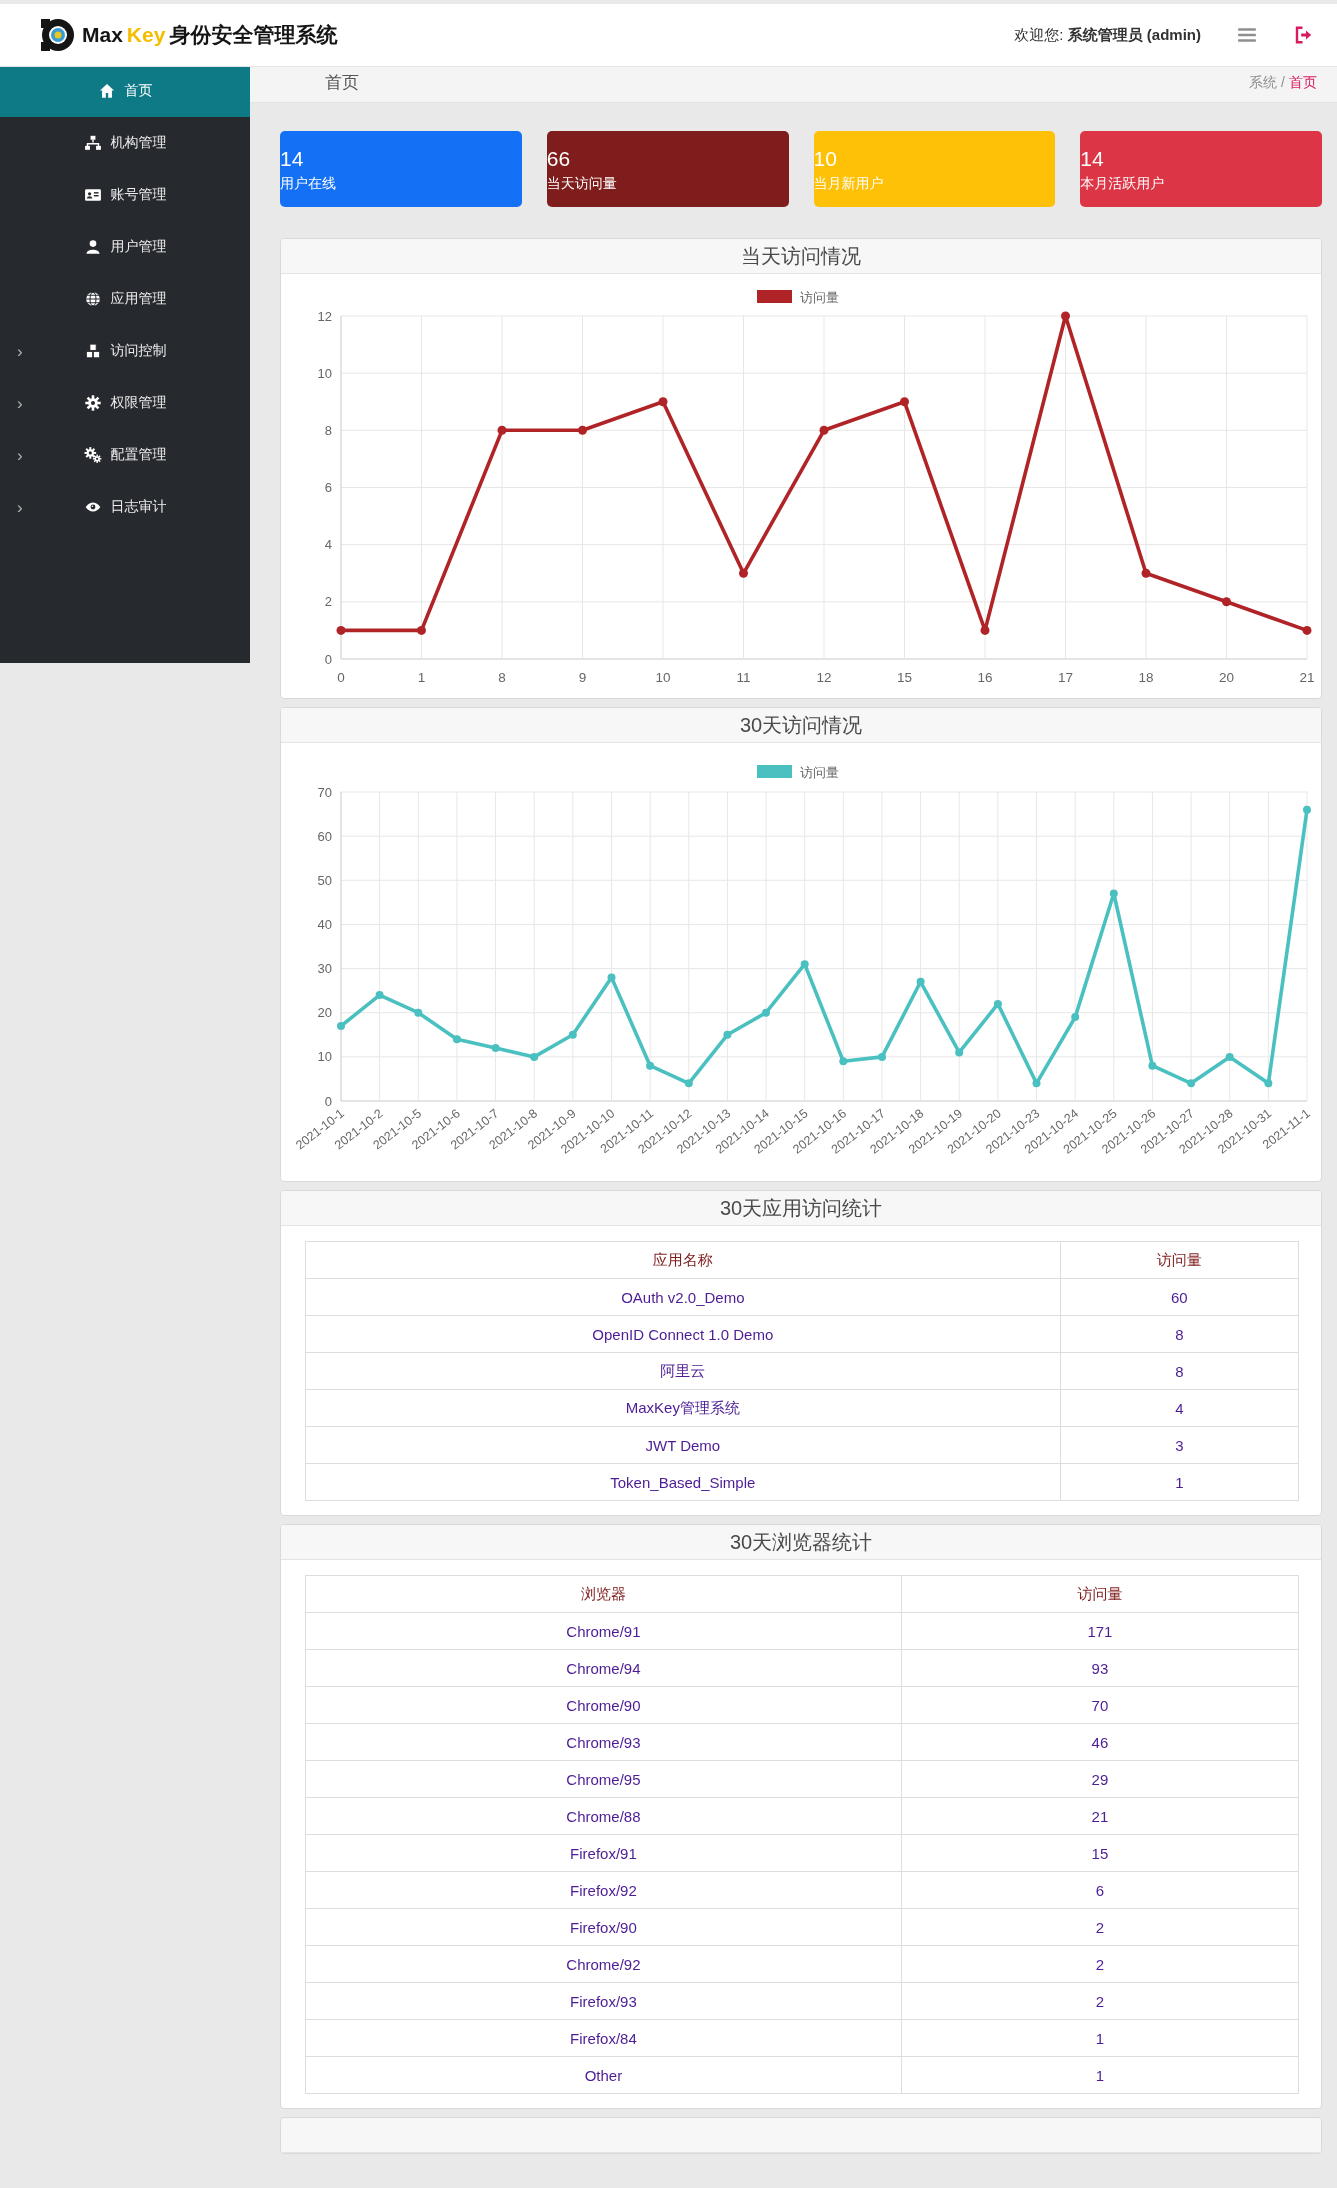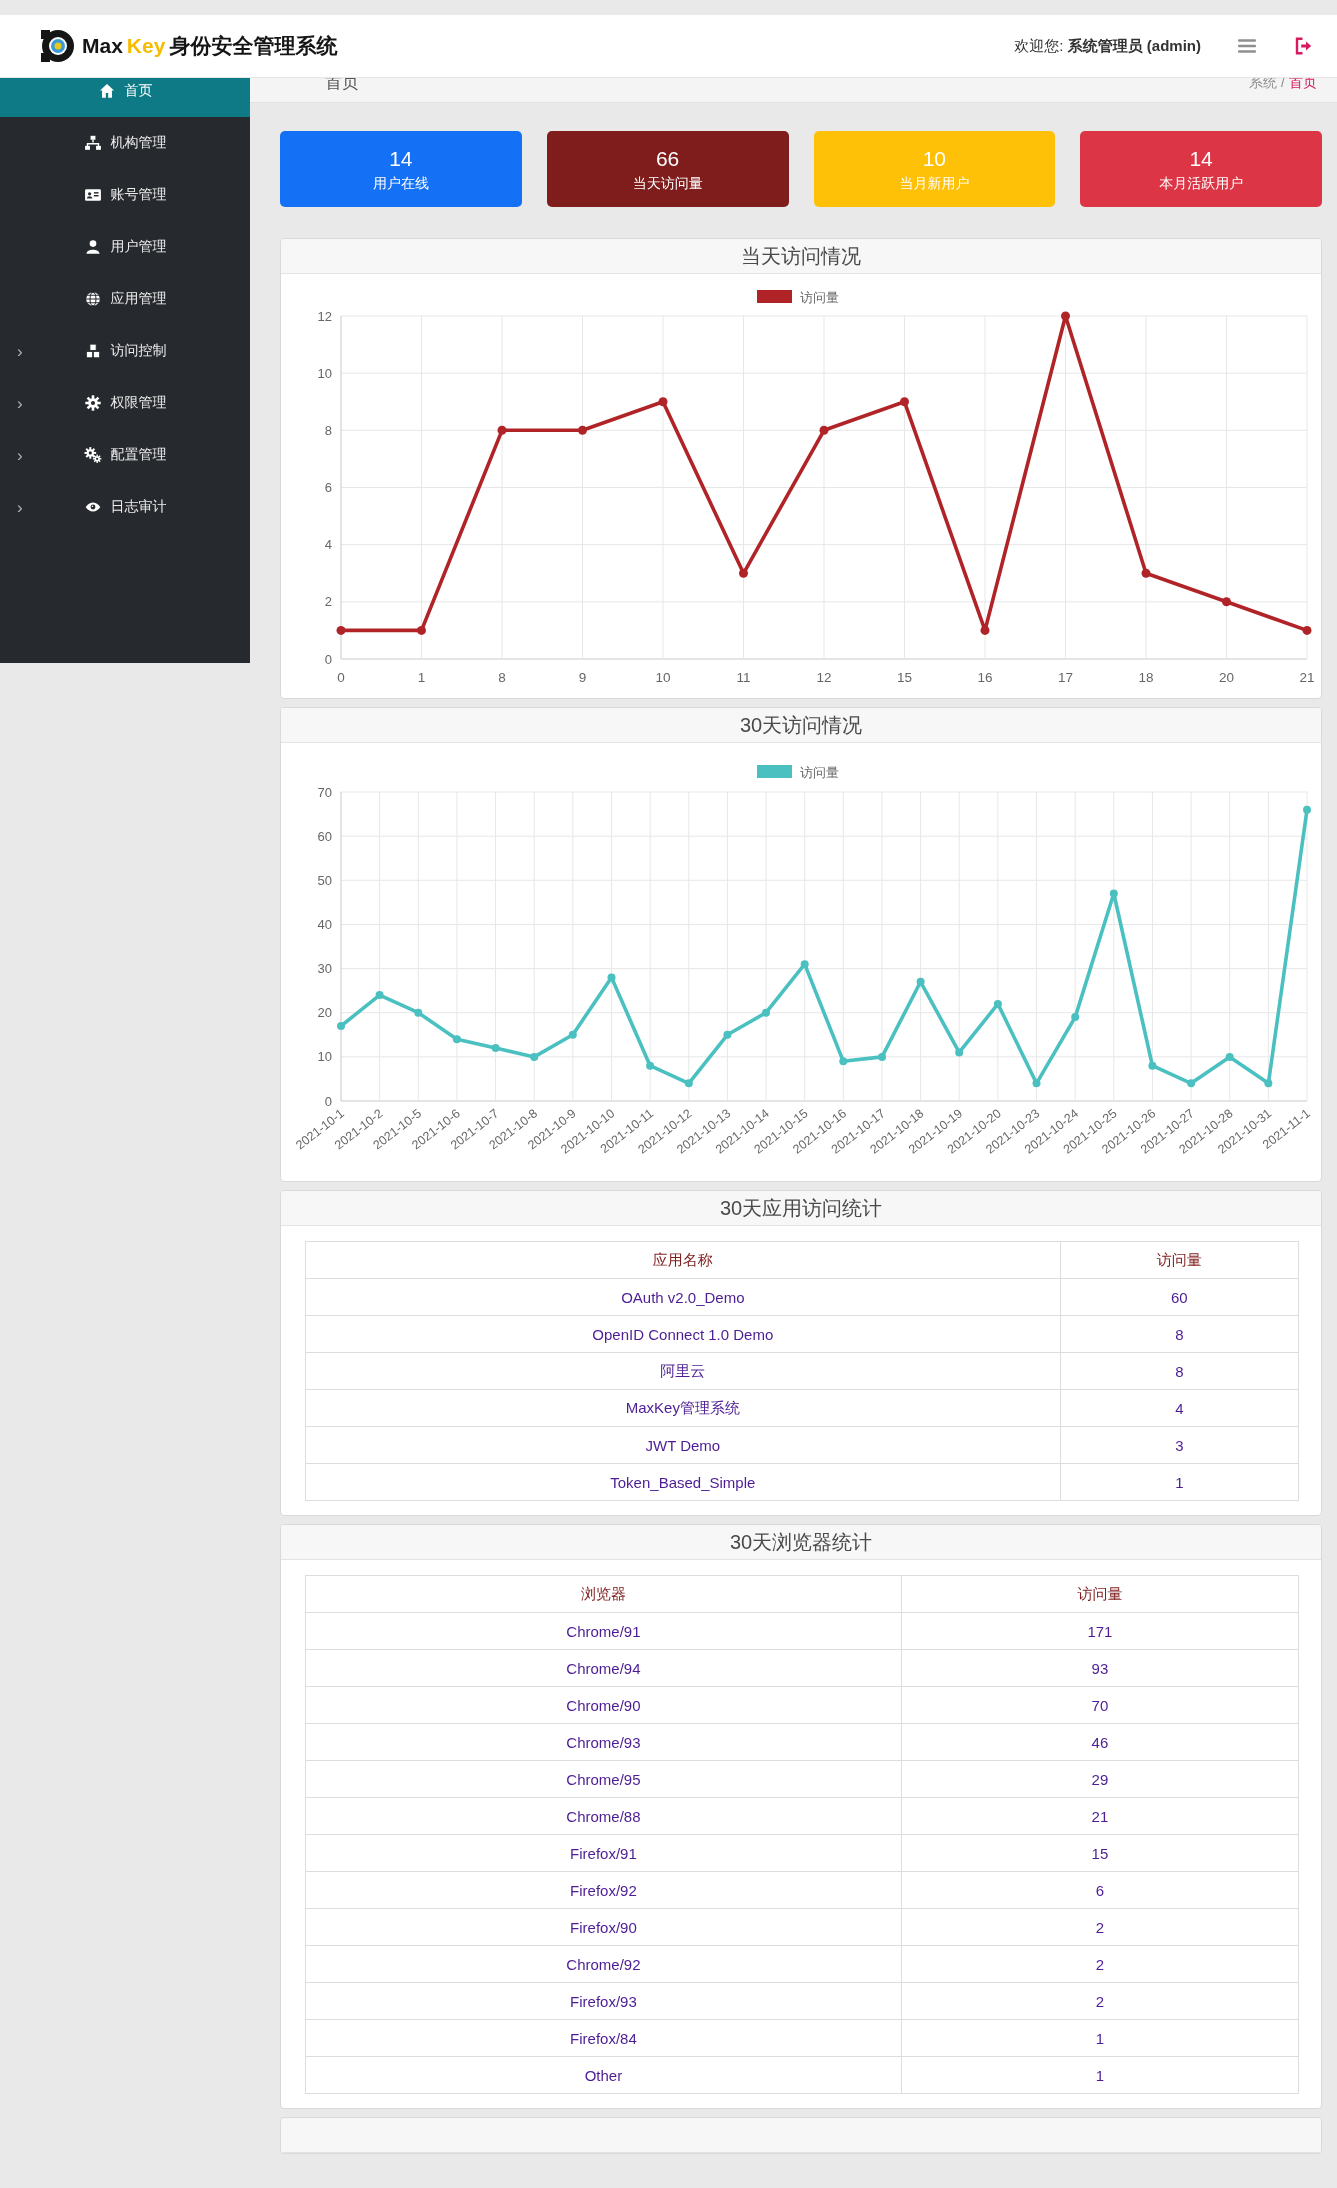--- a/index.html
+++ b/index.html
@@ -3,21 +3,21 @@
 <meta charset="utf-8">
 <style>
   * { box-sizing: border-box; }
   html,body { margin:0; padding:0; }
   body {
     width:1337px; height:2188px; position:relative; overflow:hidden;
     background:#e9e9e9; font-family:"Liberation Sans", sans-serif;
   }
   
   .app-header {
-    position:absolute; top:15px; left:0; width:1337px; height:63px; background:#fff;
+    position:absolute; top:4px; left:0; width:1337px; height:63px; background:#fff;
     display:flex; align-items:center; justify-content:space-between;
     padding:0 24px 0 40px; border-bottom:1px solid #e6e6e6; z-index:10;
   }
   .brand { display:flex; align-items:center; gap:4px; font-size:21px; font-weight:bold; color:#151515; }
   .brand svg { margin-right:2px; }
   .b-key { color:var(--brand-gold,#f5bd00); }
   .header-right { display:flex; align-items:center; gap:36px; font-size:15px; color:#333; }
   .welcome-name { font-weight:bold; }
   .hd-icon { display:inline-flex; align-items:center; cursor:pointer; }
   
@@ -40,21 +40,21 @@
     padding:0 20px 0 75px;
   }
   .bc-title { font-size:17px; color:#555; }
   .bc-right { font-size:14px; color:#8f8f8f; }
   .bc-right .bc-current { color:var(--accent,#d81b60); margin-left:4px; cursor:pointer; }
   .bc-right .bc-sep { margin-left:4px; }
   .content { position:absolute; top:68px; left:30px; width:1042px; }
   
   .stat-cards { display:flex; gap:25px; margin-bottom:31px; }
   .stat-card {
-    width:242px; height:76px; border-radius:5px; color:#fff; text-align:center;
+    width:242px; height:76px; border-radius:5px; color:#fff; 
     display:flex; flex-direction:column; justify-content:center; gap:7px;
   }
   .stat-value { font-size:21px; line-height:1; }
   .stat-label { font-size:14px; line-height:1; }
   
   .card {
     background:#fff; border:1px solid #d9d9d9; border-radius:4px;
     margin-bottom:8px; overflow:hidden;
   }
   .card-header {

